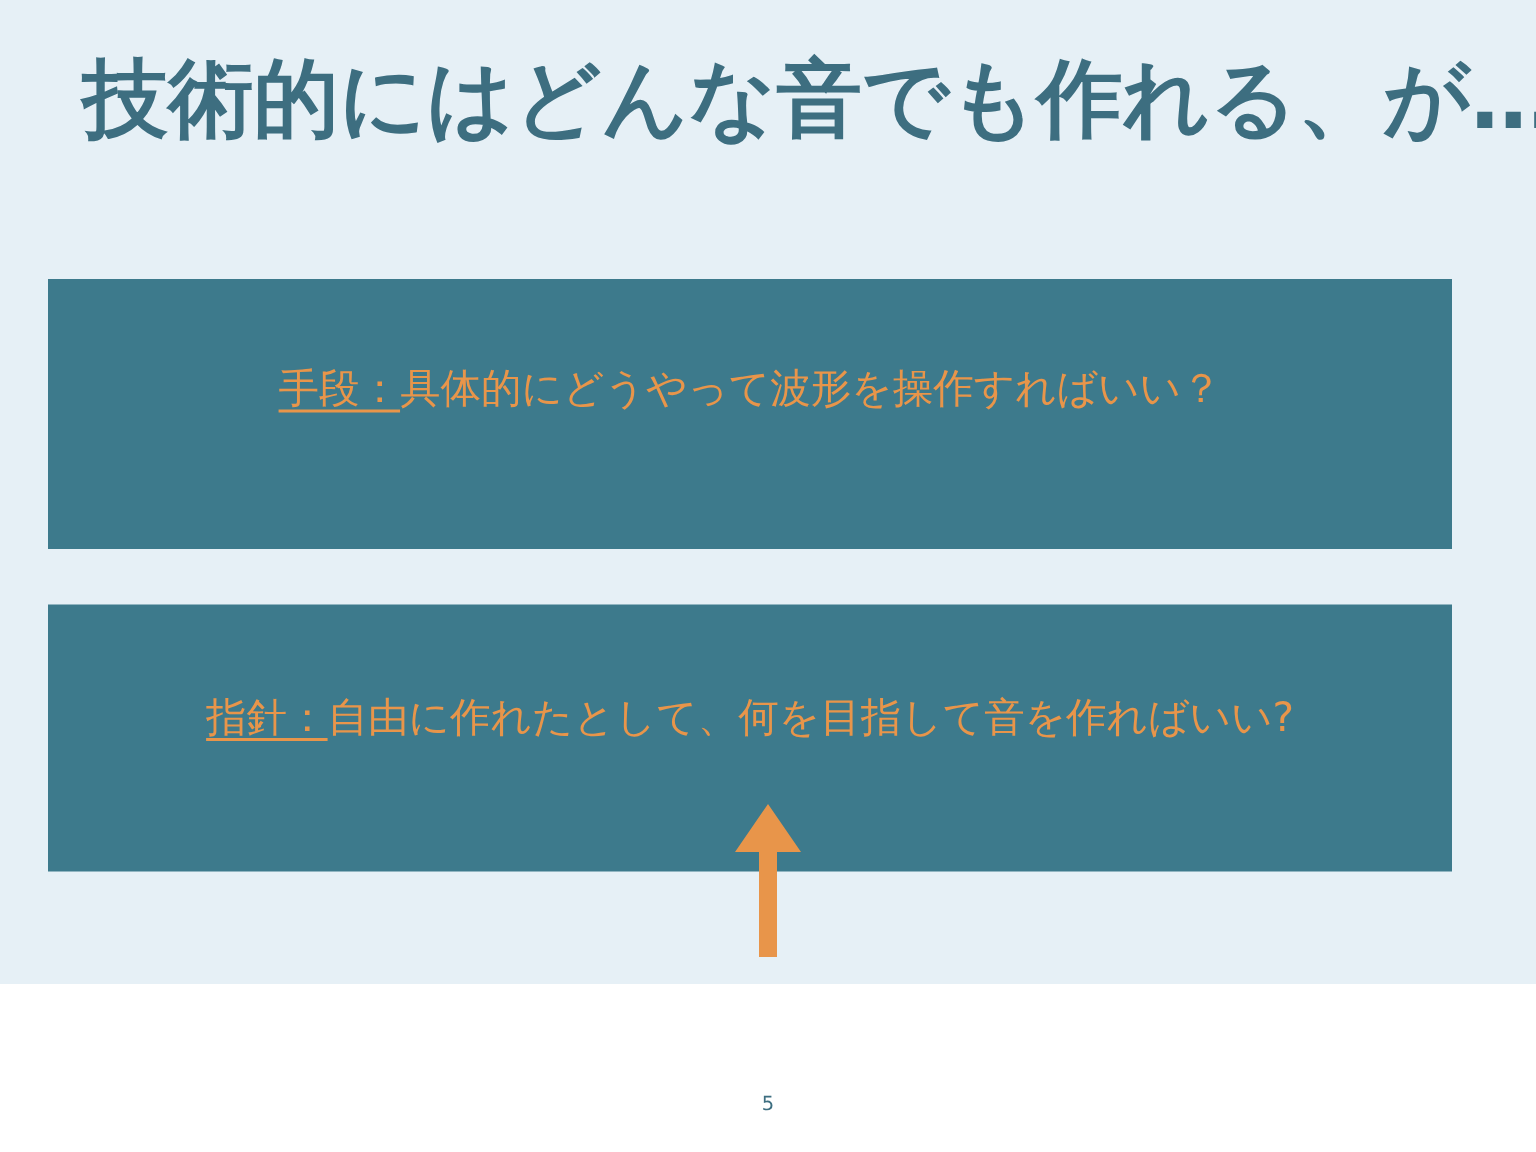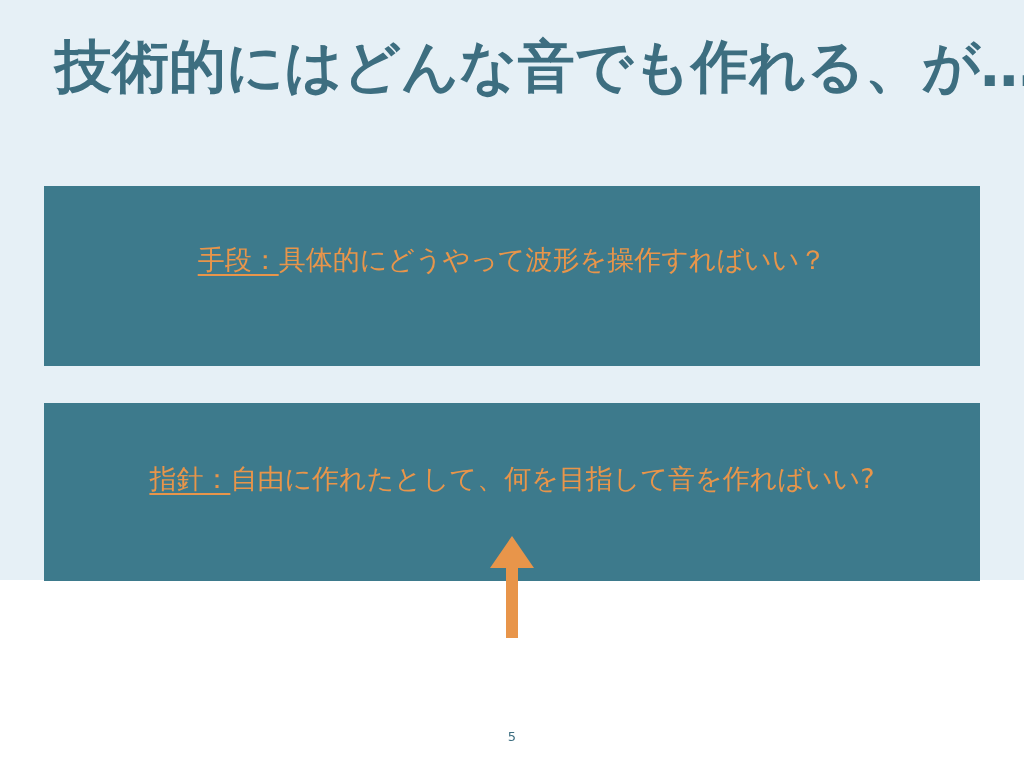--- a/index.html
+++ b/index.html
@@ -8,42 +8,42 @@
   }
   body {
     width: 1024px;
     height: 768px;
     overflow: hidden;
     font-family: "DejaVu Sans", "Liberation Sans", sans-serif;
   }
   #slide {
     position: relative;
     width: 1024px;
-    height: 580px;
+    height: 656px;
     background: #e6f0f6;
   }
 
   
   #slide-title {
     position: absolute;
     left: 55px;
     top: 28px;
     width: 940px;
     font-size: 57px;
     line-height: 76px;
     font-weight: bold;
     color: #3d6e80;
     letter-spacing: 0px;
     white-space: nowrap;
   }
 
   
   .callout {
     position: absolute;
-    left: 44px;
+    left: 32px;
     width: 936px;
     background: #3d7a8c;
     box-sizing: border-box;
   }
   #callout-means {
     top: 186px;
     height: 180px;
   }
   #callout-guide {
     top: 403px;

